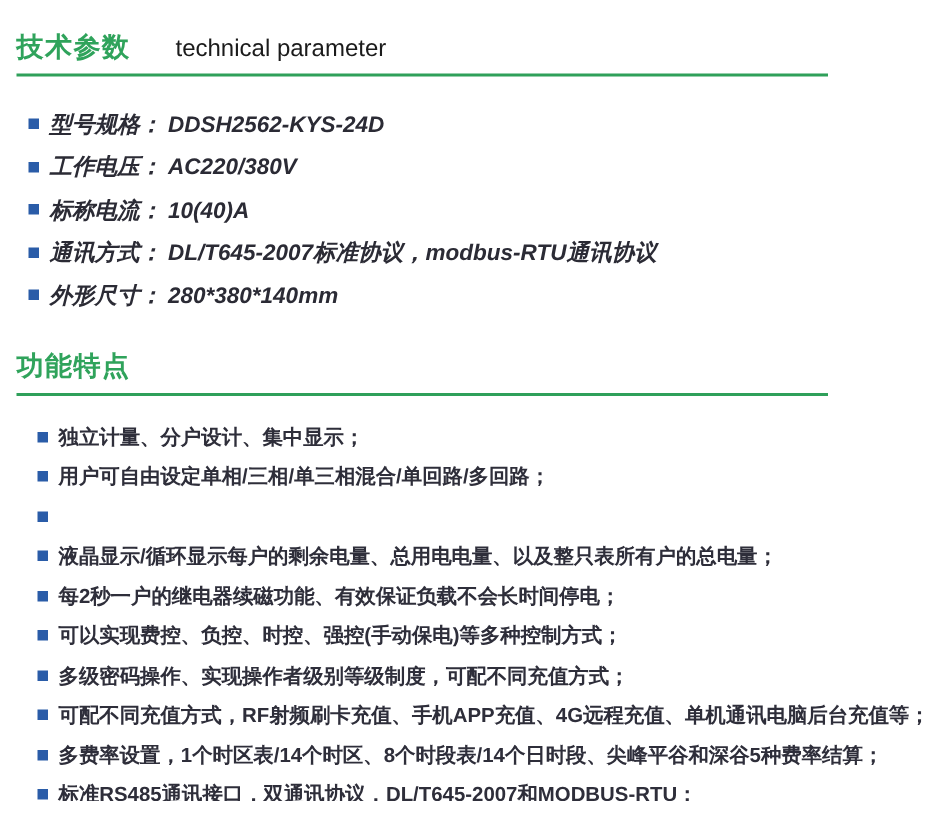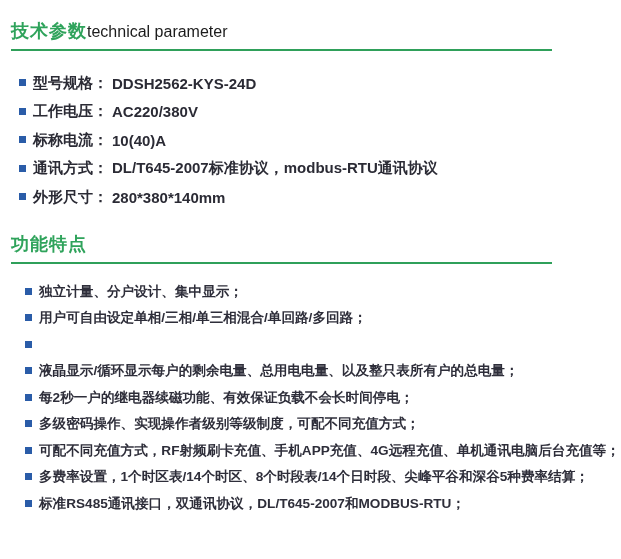--- a/index.html
+++ b/index.html
@@ -30,33 +30,34 @@
     font-size: 18px;
     font-weight: bold;
     letter-spacing: 1px;
     line-height: 24px;
     white-space: nowrap;
   }
   .title-en {
     color: #1b1b1b;
     font-size: 16px;
     font-weight: 500;
-    margin-left: 0;
+    margin-left: 30px;
     white-space: nowrap;
   }
   .divider {
     height: 0;
     border: none;
     border-top: 2.5px solid #2FA05A;
     margin: 6px 0 0 11px;
     width: 541px;
   }
   .spec-list {
     margin-top: 18px;
     margin-left: 19px;
+    font-style: italic;
   }
   .spec-row {
     display: flex;
     align-items: center;
     height: 28.5px;
   }
   .feature-list {
     margin-top: 15px;
     margin-left: 25px;
   }
@@ -146,20 +147,24 @@
     <div class="feature-row">
       <span class="bullet"></span>
       <span class="feature-text">液晶显示/循环显示每户的剩余电量、总用电电量、以及整只表所有户的总电量；</span>
     </div>
     <div class="feature-row">
       <span class="bullet"></span>
       <span class="feature-text">每2秒一户的继电器续磁功能、有效保证负载不会长时间停电；</span>
     </div>
     <div class="feature-row">
       <span class="bullet"></span>
+      <span class="feature-text">可以实现费控、负控、时控、强控(手动保电)等多种控制方式；</span>
+    </div>
+    <div class="feature-row">
+      <span class="bullet"></span>
       <span class="feature-text">多级密码操作、实现操作者级别等级制度，可配不同充值方式；</span>
     </div>
     <div class="feature-row">
       <span class="bullet"></span>
       <span class="feature-text">可配不同充值方式，RF射频刷卡充值、手机APP充值、4G远程充值、单机通讯电脑后台充值等；</span>
     </div>
     <div class="feature-row">
       <span class="bullet"></span>
       <span class="feature-text">多费率设置，1个时区表/14个时区、8个时段表/14个日时段、尖峰平谷和深谷5种费率结算；</span>
     </div>

